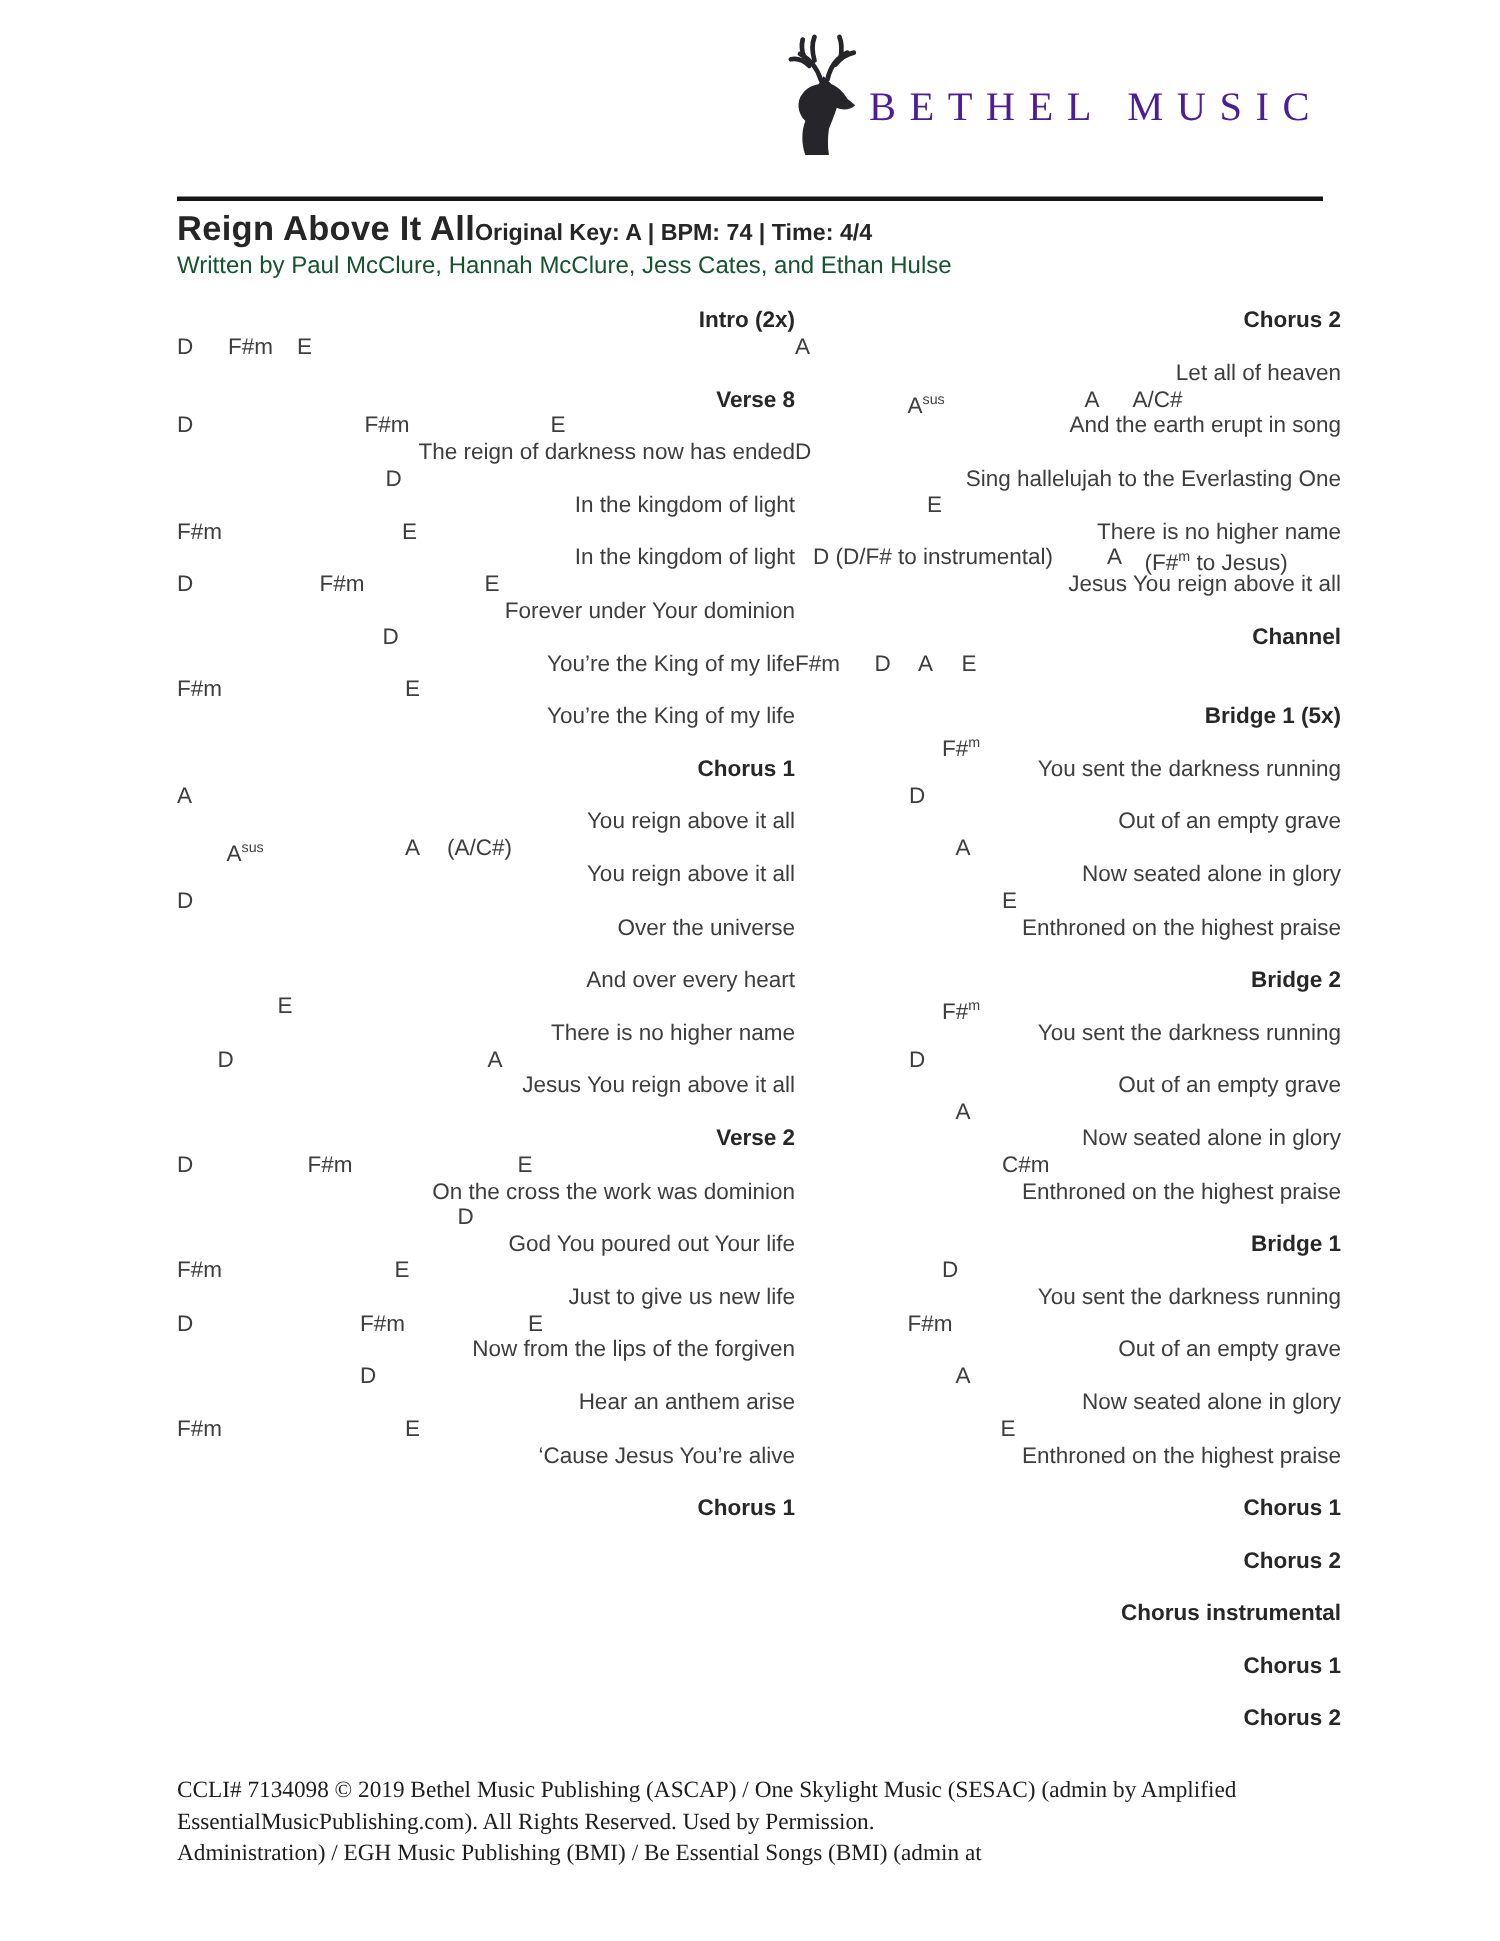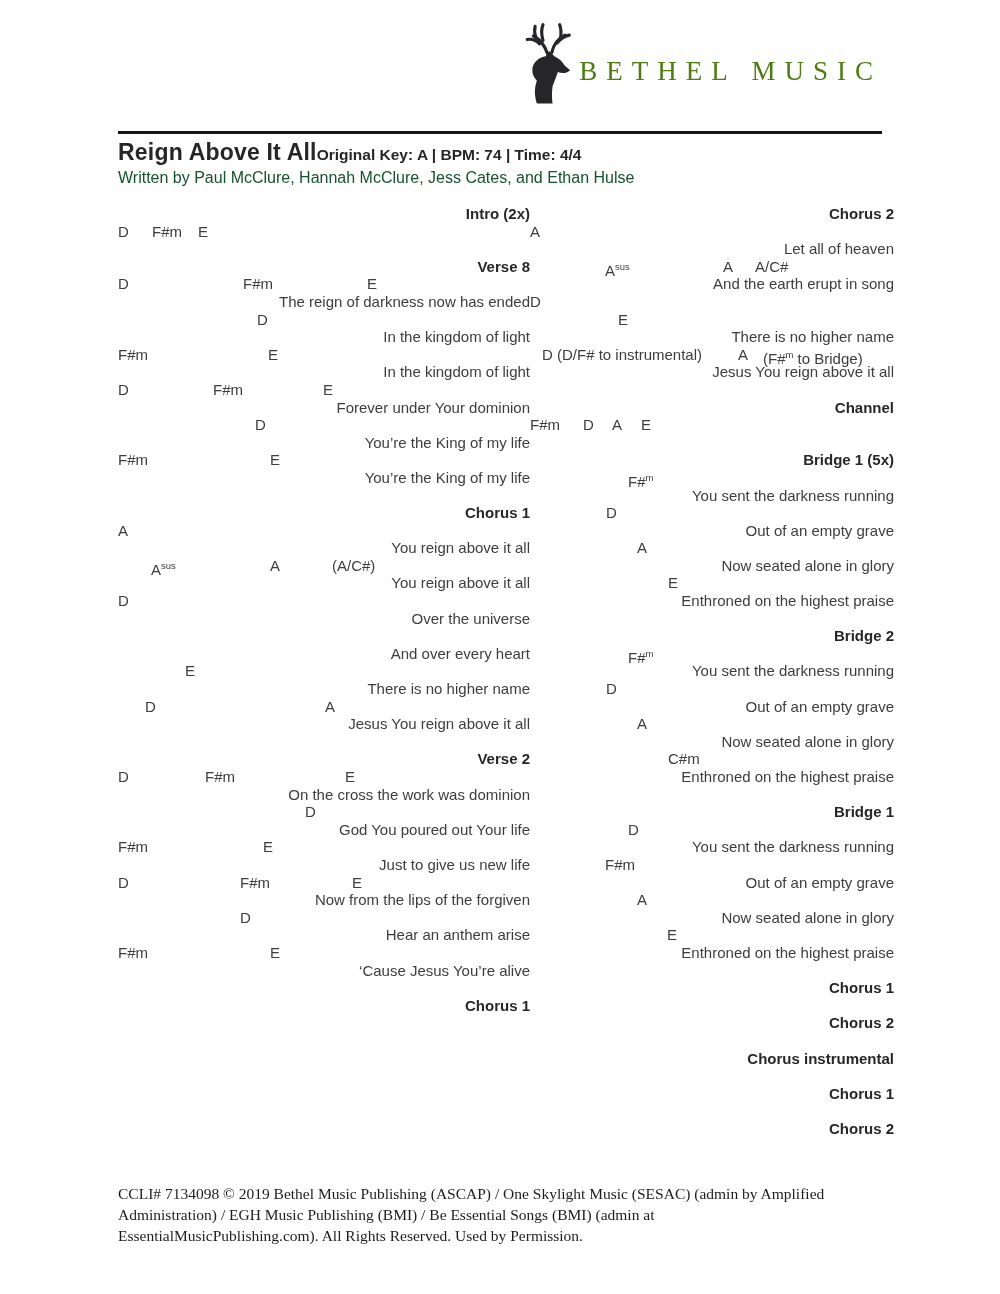--- a/index.html
+++ b/index.html
@@ -3,21 +3,21 @@
 <meta charset="utf-8">
 <style>
   html,body{margin:0;padding:0;background:#fff;}
   .page{position:relative;width:1000px;height:1294px;background:#ffffff;overflow:hidden;
         font-family:"Liberation Sans","DejaVu Sans",sans-serif;}
 
   
   .logo{position:absolute;top:22px;right:118px;display:flex;align-items:center;gap:8px;}
   .deer{width:56px;height:84px;}
   .brand{font-family:"Liberation Serif","DejaVu Serif",serif;font-size:27px;letter-spacing:9px;
-         color:#4d7c0f;white-space:nowrap;padding-top:14px;}
+         color:#4c1d95;white-space:nowrap;padding-top:14px;}
 
   
   .rule{position:absolute;left:118px;width:764px;top:131px;height:3px;background:#161616;}
   .titlebar{position:absolute;left:118px;width:764px;top:139px;display:flex;
             justify-content:flex-start;align-items:baseline;}
   .song-title{font-size:23px;font-weight:700;color:#262626;letter-spacing:.2px;}
   .song-meta{font-size:15.5px;font-weight:700;color:#262626;}
   .byline{position:absolute;left:118px;top:169px;font-size:16px;color:#14532d;}
 
   
@@ -83,21 +83,21 @@
           <div class="line lyric indent">Forever under Your dominion</div>
           <div class="line chords"><span class="chord" style="left: 137px;"><span>D</span></span></div>
           <div class="line lyric">You’re the King of my life</div>
           <div class="line chords"><span class="chord" style="left: 0px;"><span>F#m</span></span><span class="chord" style="left: 152px;"><span>E</span></span></div>
           <div class="line lyric indent">You’re the King of my life</div>
         </div>
         <div class="section">
           <div class="section-title">Chorus 1</div>
           <div class="line chords"><span class="chord" style="left: 0px;"><span>A</span></span></div>
           <div class="line lyric indent">You reign above it all</div>
-          <div class="line chords"><span class="chord" style="left: 33px;"><span>A</span><sup>sus</sup></span><span class="chord" style="left: 152px;"><span>A</span></span><span class="chord" style="left: 180px; margin-left: 34px;"><span>(A/C#)</span></span></div>
+          <div class="line chords"><span class="chord" style="left: 33px;"><span>A</span><sup>sus</sup></span><span class="chord" style="left: 152px;"><span>A</span></span><span class="chord" style="left: 180px;"><span>(A/C#)</span></span></div>
           <div class="line lyric">You reign above it all</div>
           <div class="line chords"><span class="chord" style="left: 0px;"><span>D</span></span></div>
           <div class="line lyric indent">Over the universe</div>
           <div class="line blank"></div>
           <div class="line lyric">And over every heart</div>
           <div class="line chords"><span class="chord" style="left: 67px;"><span>E</span></span></div>
           <div class="line lyric">There is no higher name</div>
           <div class="line chords"><span class="chord" style="left: 27px;"><span>D</span></span><span class="chord" style="left: 207px;"><span>A</span></span></div>
           <div class="line lyric">Jesus You reign above it all</div>
         </div>
@@ -121,23 +121,24 @@
         </div>
       </div>
       <div class="col">
         <div class="section">
           <div class="section-title">Chorus 2</div>
           <div class="line chords"><span class="chord" style="left: 0px;"><span>A</span></span></div>
           <div class="line lyric indent">Let all of heaven</div>
           <div class="line chords"><span class="chord" style="left: 75px;"><span>A</span><sup>sus</sup></span><span class="chord" style="left: 193px;"><span>A</span></span><span class="chord" style="left: 225px;"><span>A/C#</span></span></div>
           <div class="line lyric">And the earth erupt in song</div>
           <div class="line chords"><span class="chord" style="left: 0px;"><span>D</span></span></div>
+          <div class="line lyric indent">Sing hallelujah to the Everlasting One</div>
           <div class="line chords"><span class="chord" style="left: 88px;"><span>E</span></span></div>
           <div class="line lyric">There is no higher name</div>
-          <div class="line chords"><span class="chord" style="left: 12px;"><span>D (D/F# to instrumental)</span></span><span class="chord" style="left: 208px;"><span>A</span></span><span class="chord" style="left: 233px;"><span>(F#</span><sup>m</sup><span> to Bridge)</span></span></div>
+          <div class="line chords"><span class="chord" style="left: 12px;"><span>D (D/F# to instrumental)</span></span><span class="chord" style="left: 208px;"><span>A</span></span><span class="chord" style="left: 233px;"><span>(F#</span><sup>m</sup><span> to Jesus)</span></span></div>
           <div class="line lyric">Jesus You reign above it all</div>
         </div>
         <div class="section">
           <div class="section-title">Channel</div>
           <div class="line chords"><span class="chord" style="left: 0px;"><span>F#m</span></span><span class="chord" style="left: 53px;"><span>D</span></span><span class="chord" style="left: 82px;"><span>A</span></span><span class="chord" style="left: 111px;"><span>E</span></span></div>
         </div>
         <div class="section">
           <div class="section-title">Bridge 1 (5x)</div>
           <div class="line chords"><span class="chord" style="left: 98px;"><span>F#</span><sup>m</sup></span></div>
           <div class="line lyric">You sent the darkness running</div>
@@ -183,17 +184,17 @@
           <div class="section-title">Chorus 1</div>
         </div>
         <div class="section">
           <div class="section-title">Chorus 2</div>
         </div>
       </div>
     </div>
 
   <div class="footer">
     <div>CCLI# 7134098 © 2019 Bethel Music Publishing (ASCAP) / One Skylight Music (SESAC) (admin by Amplified</div>
+    <div>EssentialMusicPublishing.com). All Rights Reserved. Used by Permission.</div>
     <div>Administration) / EGH Music Publishing (BMI) / Be Essential Songs (BMI) (admin at</div>
-    <div>EssentialMusicPublishing.com). All Rights Reserved. Used by Permission.</div>
   </div>
 
 </div>
 
 </body></html>

